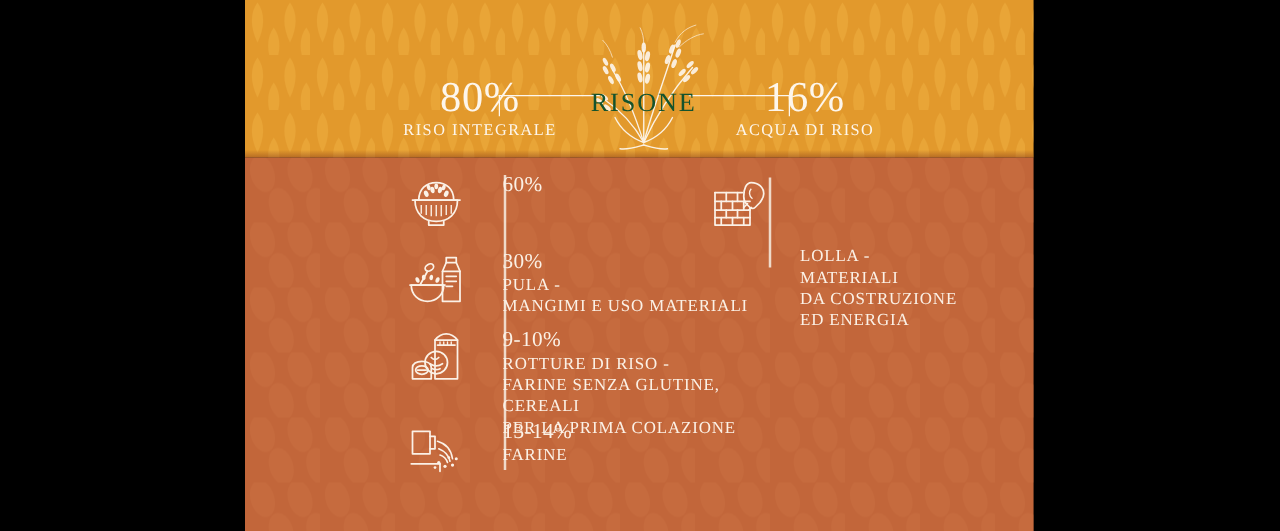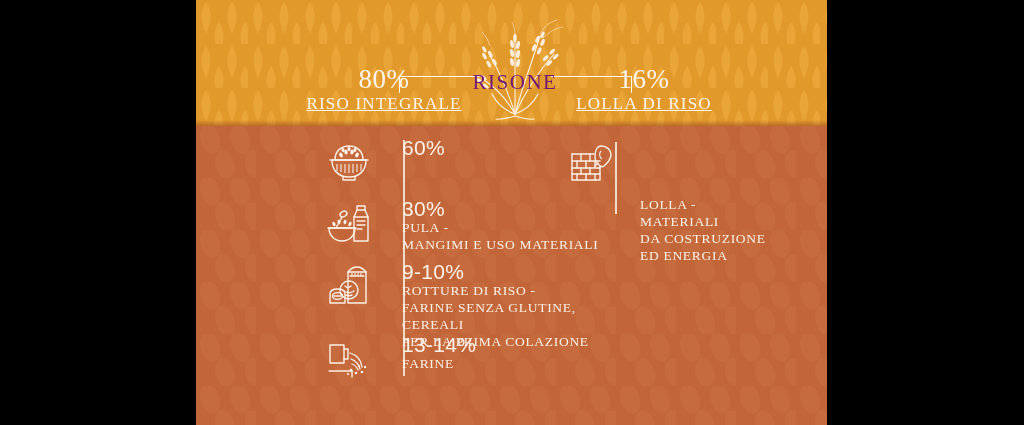--- a/index.html
+++ b/index.html
@@ -76,31 +76,30 @@
     position: absolute;
     inset: 0;
   }
 
   .pct-block {
     position: absolute;
     color: #fdf6ec;
     text-align: center;
   }
   .pct-block .pct {
-    font-size: 27px;
+    font-size: 34px;
     line-height: 30px;
     letter-spacing: 0.5px;
     font-family: "Liberation Serif", serif;
   }
   .pct-block .lbl {
-    font-size: 17px;
+    font-size: 13px;
     line-height: 20px;
     letter-spacing: 1.2px;
     font-family: "Liberation Serif", serif;
-    text-decoration: underline;
   }
 
   #pct-left  { left: 108px; top: 64px; width: 160px; }
   #pct-right { left: 368px; top: 64px; width: 160px; }
 
   .bracket {
     position: absolute;
     top: 76px;
     height: 16px;
     border-top: 1.6px solid #fdf6ec;
@@ -122,21 +121,21 @@
     top: 18px;
     width: 110px;
     height: 104px;
   }
   #logo .wordmark {
     position: absolute;
     left: 0;
     top: 52px;
     width: 110px;
     text-align: center;
-    color: #701a75;
+    color: #14532d;
     font-size: 21px;
     letter-spacing: 1.5px;
     font-family: "Liberation Serif", serif;
   }
 
   
   .col-left {
     position: absolute;
     left: 130px;
     top: 14px;
@@ -169,23 +168,23 @@
     width: 46px;
     height: 44px;
   }
   .item .text {
     position: absolute;
     left: 76px;
     top: -3px;
     width: 220px;
   }
   .item .pct {
-    font-size: 21px;
+    font-size: 17px;
     line-height: 21px;
-    font-family: Liberation Sans, sans-serif;
+    font-family: Liberation Serif, serif;
     letter-spacing: 0.3px;
   }
   .item .desc {
     font-size: 13.5px;
     line-height: 17px;
     letter-spacing: 0.7px;
     font-family: "Liberation Serif", serif;
     white-space: pre-line;
   }
 
@@ -229,21 +228,21 @@
 
         <div class="bracket" id="bracket-right"></div>
 
         <div class="pct-block" id="pct-left">
           <div class="pct">80%</div>
           <div class="lbl">RISO INTEGRALE</div>
         </div>
 
         <div class="pct-block" id="pct-right">
           <div class="pct">16%</div>
-          <div class="lbl">LOLLA DI RISO</div>
+          <div class="lbl">ACQUA DI RISO</div>
         </div>
 
         <div id="logo">
           <svg width="110" height="104" viewBox="0 0 110 104">
             <g stroke="#fdf6ec" stroke-width="1.1" fill="none" stroke-linecap="round" opacity="0.95">
 
               <path d="M55 96 L55 22"></path>
 
               <path d="M55 96 C62 70 72 44 80 18"></path>
 

